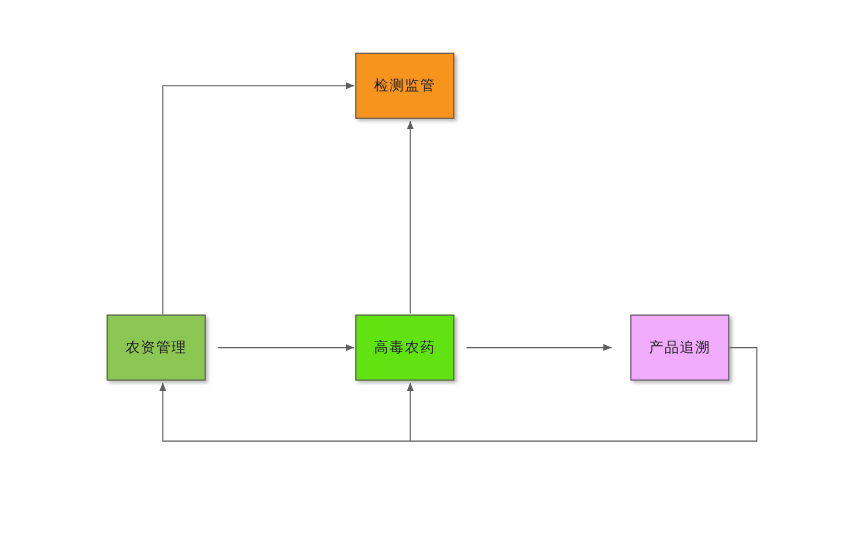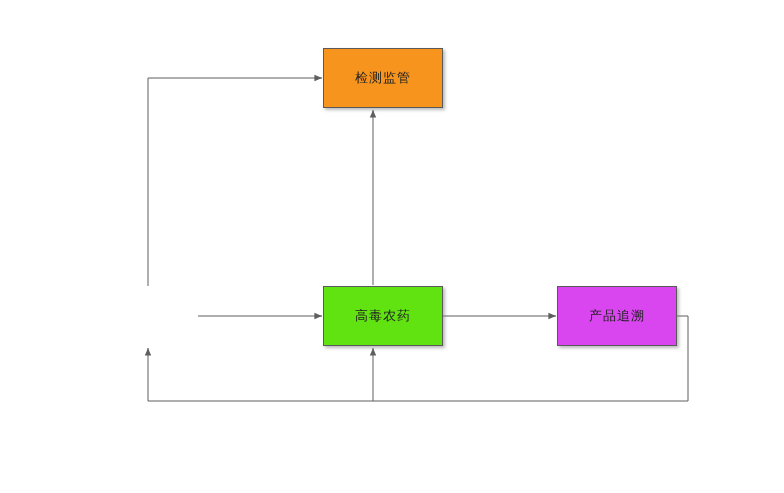--- a/index.html
+++ b/index.html
@@ -12,21 +12,21 @@
     font-family: "Liberation Sans", "DejaVu Sans", sans-serif;
   }
   .connectors {
     position: absolute;
     left: 0; top: 0;
     width: 784px; height: 493px;
     pointer-events: none;
   }
   .node {
     position: absolute;
-    width: 120px;
+    width: 90px;
     height: 60px;
     box-sizing: border-box;
     border: 1px solid #5a5a5a;
     box-shadow: 2px 2px 3px rgba(130,130,130,0.55);
     display: flex;
     align-items: center;
     justify-content: center;
     font-size: 13px;
     color: #222222;
     letter-spacing: 1px;
@@ -62,24 +62,27 @@
     <path d="M198,316 L322,316" fill="none" stroke-width="1" marker-end="url(#arrowhead)" stroke="#5f5f5f"></path>
     <path d="M424,316 L556,316" fill="none" stroke-width="1" marker-end="url(#arrowhead)" stroke="#5f5f5f"></path>
     <path d="M658,316 L688,316 L688,401 L148,401 L148,348" fill="none" stroke-width="1" marker-end="url(#arrowhead)" stroke="#5f5f5f"></path>
     <path d="M373,401 L373,348" fill="none" stroke-width="1" marker-end="url(#arrowhead)" stroke="#5f5f5f"></path>
   </svg>
 
   <div class="node node-detection" style="background-color: rgb(247, 148, 29);">
     <span>检测监管</span>
   </div>
 
+  <div class="node node-materials" style="background-color: rgb(140, 198, 83);">
+    <span>农资管理</span>
+  </div>
 
   <div class="node node-products" style="background-color: rgb(97, 226, 17);">
     <span>高毒农药</span>
   </div>
 
-  <div class="node node-traceability" style="background-color: #d946ef;">
+  <div class="node node-traceability" style="background-color: #f0abfc; margin-left: 16px;">
     <span>产品追溯</span>
   </div>
 
 
 
 </div>
 
 </body></html>

